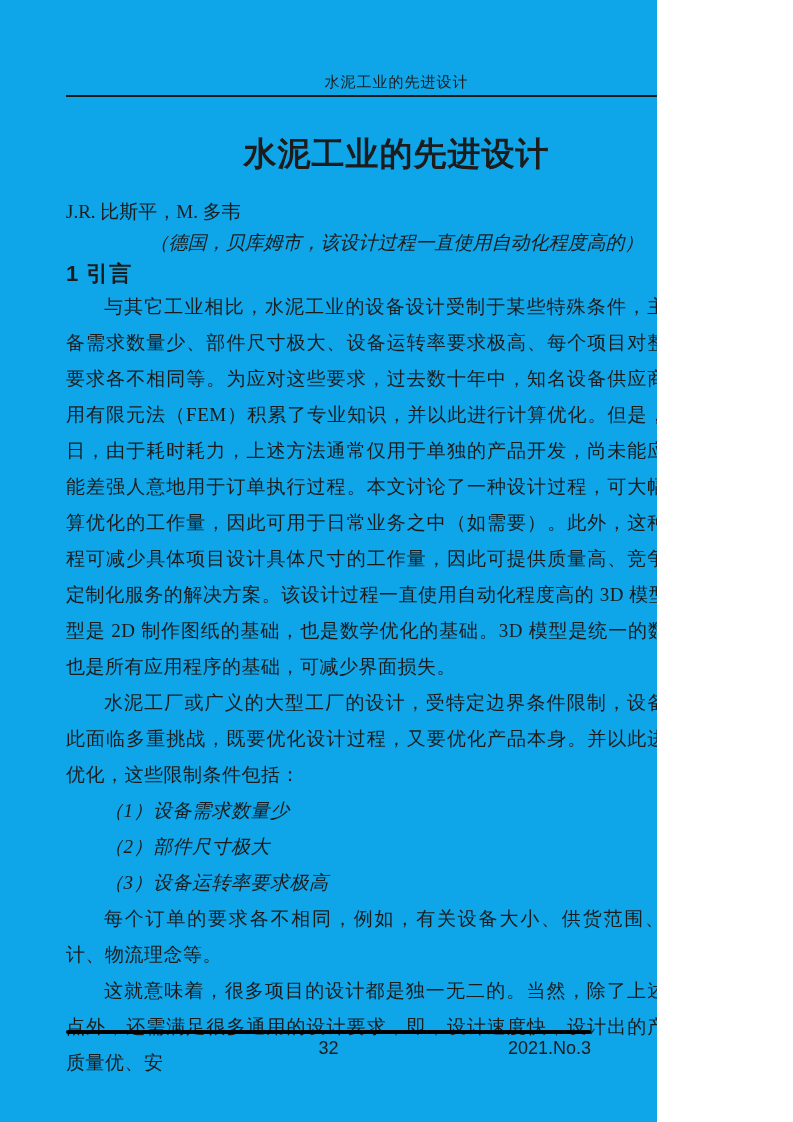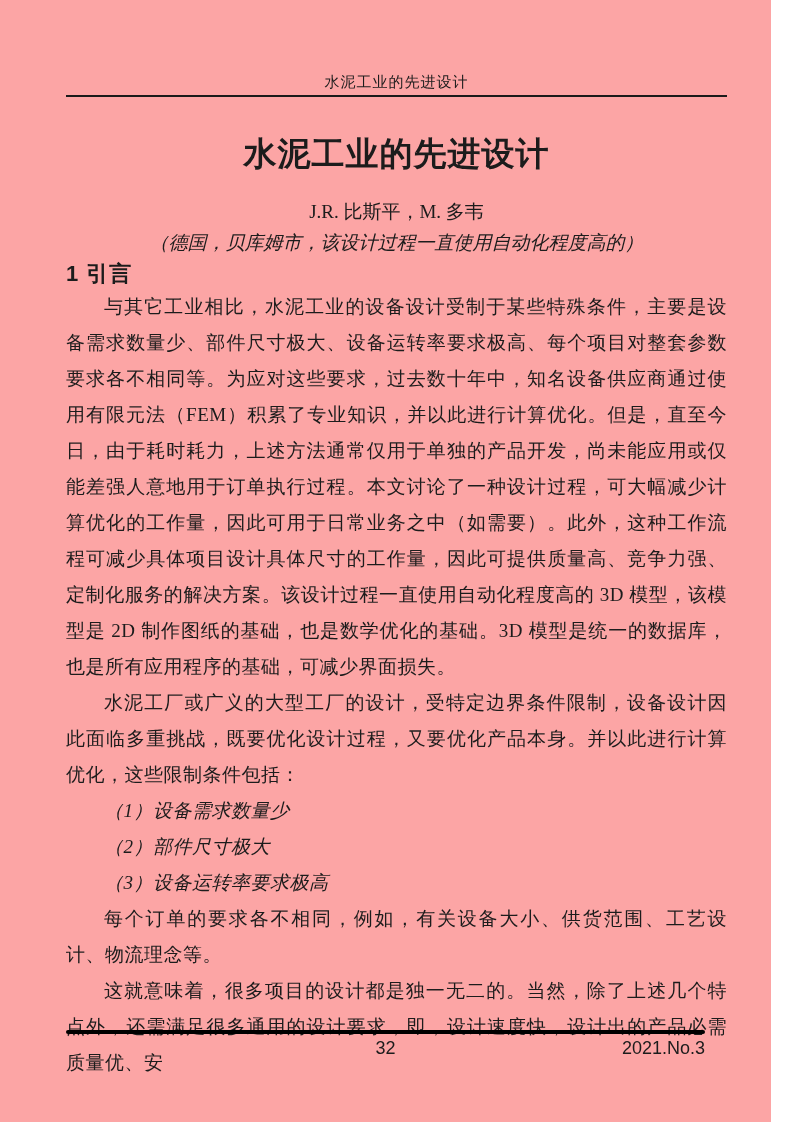--- a/index.html
+++ b/index.html
@@ -2,23 +2,23 @@
 <html lang="zh"><head>
 <meta charset="utf-8">
 <style>
   html, body {
     margin: 0;
     padding: 0;
     background: #ffffff;
   }
   .page {
     position: relative;
-    width: 771px;
+    width: 657px;
     height: 1122px;
-    background: #fca5a5;
+    background: #0ea5e9;
     color: #1c1c1c;
     font-family: "Liberation Serif", "DejaVu Serif", serif;
     overflow: hidden;
   }
   .content {
     margin: 0 66px;
     width: 661px;
   }
   .running-header {
     padding-top: 72px;
@@ -38,21 +38,20 @@
     margin: 37px 0 0 0;
     text-align: center;
     font-family: "Liberation Sans", "DejaVu Sans", sans-serif;
     font-weight: 700;
     font-size: 33px;
     line-height: 40px;
     letter-spacing: 1px;
   }
   .authors {
     margin-top: 25px;
-    text-align: center;
     font-size: 19px;
     line-height: 26px;
   }
   .affiliation {
     margin-top: 4px;
     text-align: center;
     font-size: 19px;
     line-height: 28px;
     font-style: italic;
   }

